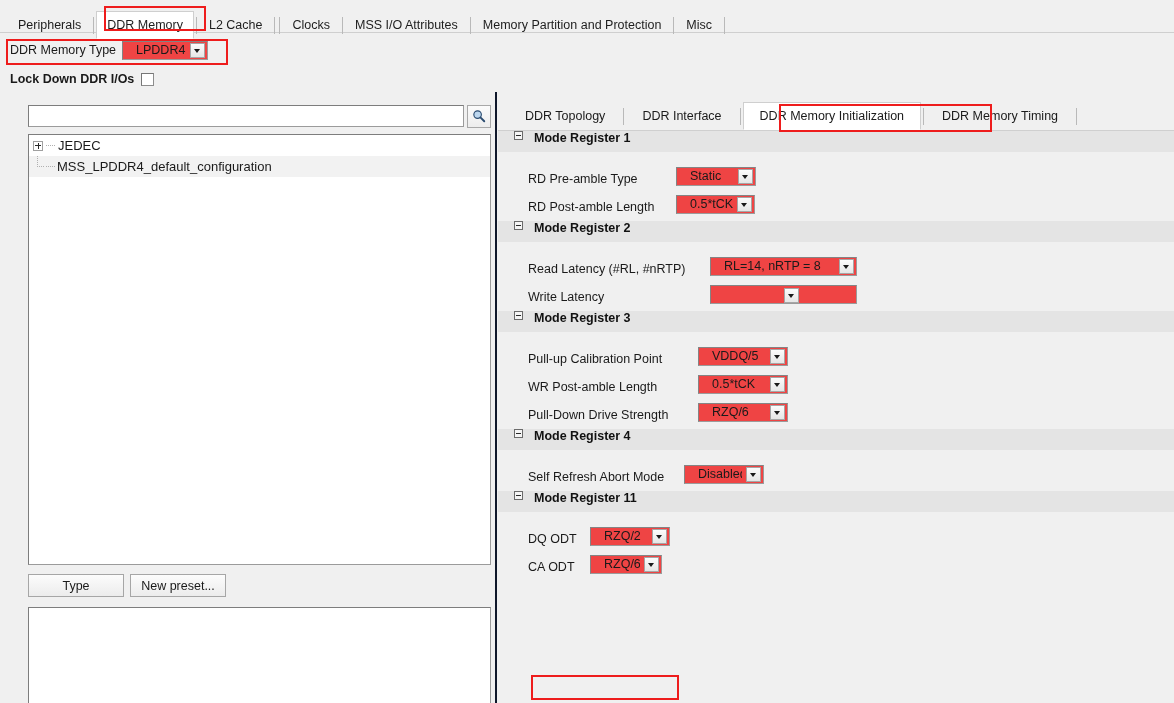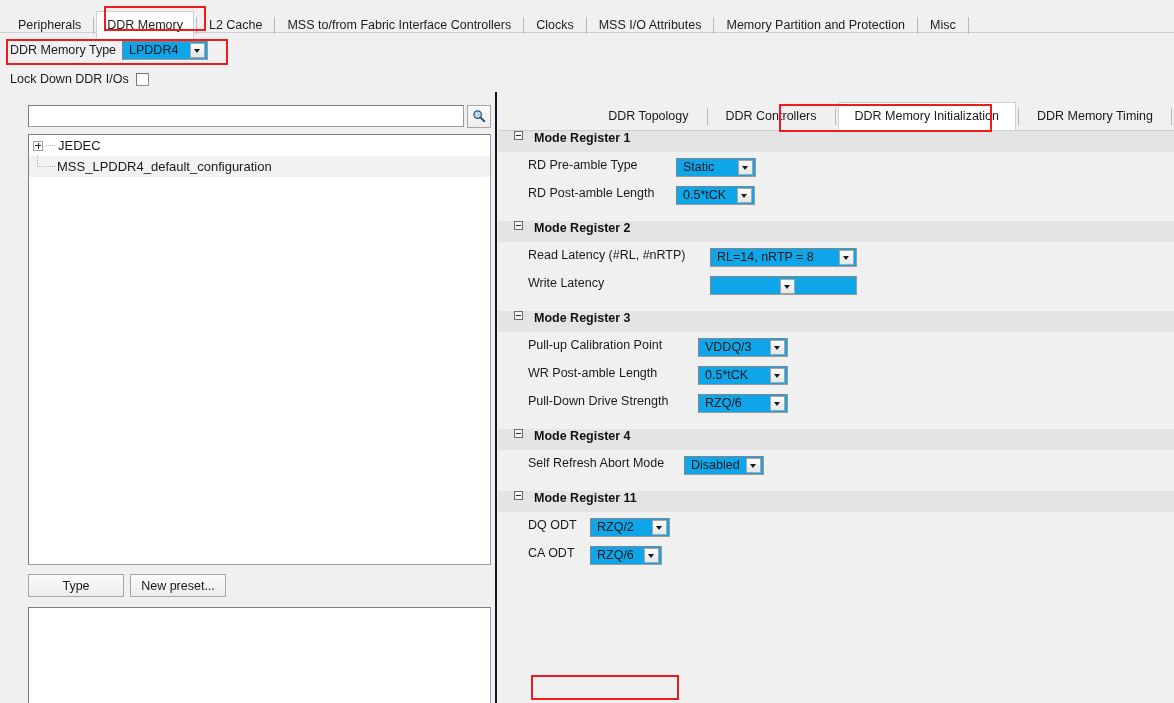--- a/index.html
+++ b/index.html
@@ -77,42 +77,43 @@
     position: absolute;
     left: 10px; top: 68px;
     height: 22px;
     display: flex;
     align-items: center;
   }
   #lockdown-label {
     font-size: 12.5px;
     margin-right: 7px;
     white-space: nowrap;
+    font-weight: bold;
   }
   .checkbox {
     width: 13px; height: 13px;
     background: #ffffff;
     border: 1px solid #8d8d8d;
     border-top-color: #767676;
     border-left-color: #767676;
     box-sizing: border-box;
     display: inline-block;
   }
 
   
   .combo {
     display: inline-flex;
     align-items: center;
     height: 19px;
-    background: #0ea5e9;
+    background: #ef4444;
     border: 1px solid #9b9b9b;
     border-top-color: #848484;
     border-left-color: #848484;
     box-sizing: border-box;
-    padding: 0 0 0 6px;
+    padding: 0 0 0 13px;
     font-size: 12.5px;
     color: #1a1a1a;
     cursor: default;
     white-space: nowrap;
   }
   .combo .cval {
     flex: 1 1 auto;
     overflow: hidden;
     line-height: 17px;
   }
@@ -291,21 +292,20 @@
   #right-tabbar {
     position: absolute;
     left: 0; top: 9px;
     width: 676px;
     height: 30px;
     border-bottom: 1px solid #cfcfcf;
     box-sizing: border-box;
     display: flex;
     align-items: flex-end;
     padding-left: 11px;
-    justify-content: flex-end;
   }
   .rtab {
     height: 27px;
     line-height: 27px;
     padding: 0 16px;
     font-size: 12.5px;
     white-space: nowrap;
     cursor: default;
     box-sizing: border-box;
   }
@@ -354,21 +354,21 @@
     font-weight: bold;
     color: #111111;
     white-space: nowrap;
   }
   .sect-body {
     background: #f0f0f0;
     padding: 6px 0 7px 0;
   }
   .field-row {
     display: flex;
-    align-items: flex-start;
+    align-items: flex-end;
     height: 28px;
     padding-left: 30px;
     box-sizing: border-box;
   }
   .field-label {
     font-size: 12.5px;
     color: #1a1a1a;
     white-space: nowrap;
   }
 
@@ -385,21 +385,20 @@
 <body>
 
 <div id="top-tabbar">
   <div class="toptabs" id="toptabs">
       <div class="toptab">Peripherals</div>
       <div class="tabsep"></div>
       <div class="toptab sel">DDR Memory</div>
       <div class="tabsep"></div>
       <div class="toptab">L2 Cache</div>
       <div class="tabsep"></div>
-      <div class="toptab">MSS to/from Fabric Interface Controllers</div>
       <div class="tabsep"></div>
       <div class="toptab">Clocks</div>
       <div class="tabsep"></div>
       <div class="toptab">MSS I/O Attributes</div>
       <div class="tabsep"></div>
       <div class="toptab">Memory Partition and Protection</div>
       <div class="tabsep"></div>
       <div class="toptab">Misc</div>
       <div class="tabsep"></div>
     </div>
@@ -451,21 +450,21 @@
   <div id="log-box">
     <span></span>
   </div>
 
 </div>
 
 <div id="right-panel">
   <div id="right-tabbar">
       <div class="rtab">DDR Topology</div>
       <div class="tabsep"></div>
-      <div class="rtab">DDR Controllers</div>
+      <div class="rtab">DDR Interface</div>
       <div class="tabsep"></div>
       <div class="rtab sel">DDR Memory Initialization</div>
       <div class="tabsep"></div>
       <div class="rtab">DDR Memory Timing</div>
       <div class="tabsep"></div>
     </div>
   <div id="right-content">
       <div class="sect-header">
         <span class="collapser"></span>
         <span class="sect-title">Mode Register 1</span>
@@ -507,21 +506,21 @@
         </div>
       </div>
       <div class="sect-header">
         <span class="collapser"></span>
         <span class="sect-title">Mode Register 3</span>
       </div>
       <div class="sect-body">
         <div class="field-row">
           <span class="field-label" style="width: 170px;">Pull-up Calibration Point</span>
           <span class="combo" style="width: 90px;">
-            <span class="cval">VDDQ/3</span>
+            <span class="cval">VDDQ/5</span>
             <span class="carrow"></span>
           </span>
         </div>
         <div class="field-row">
           <span class="field-label" style="width: 170px;">WR Post-amble Length</span>
           <span class="combo" style="width: 90px;">
             <span class="cval">0.5*tCK</span>
             <span class="carrow"></span>
           </span>
         </div>

